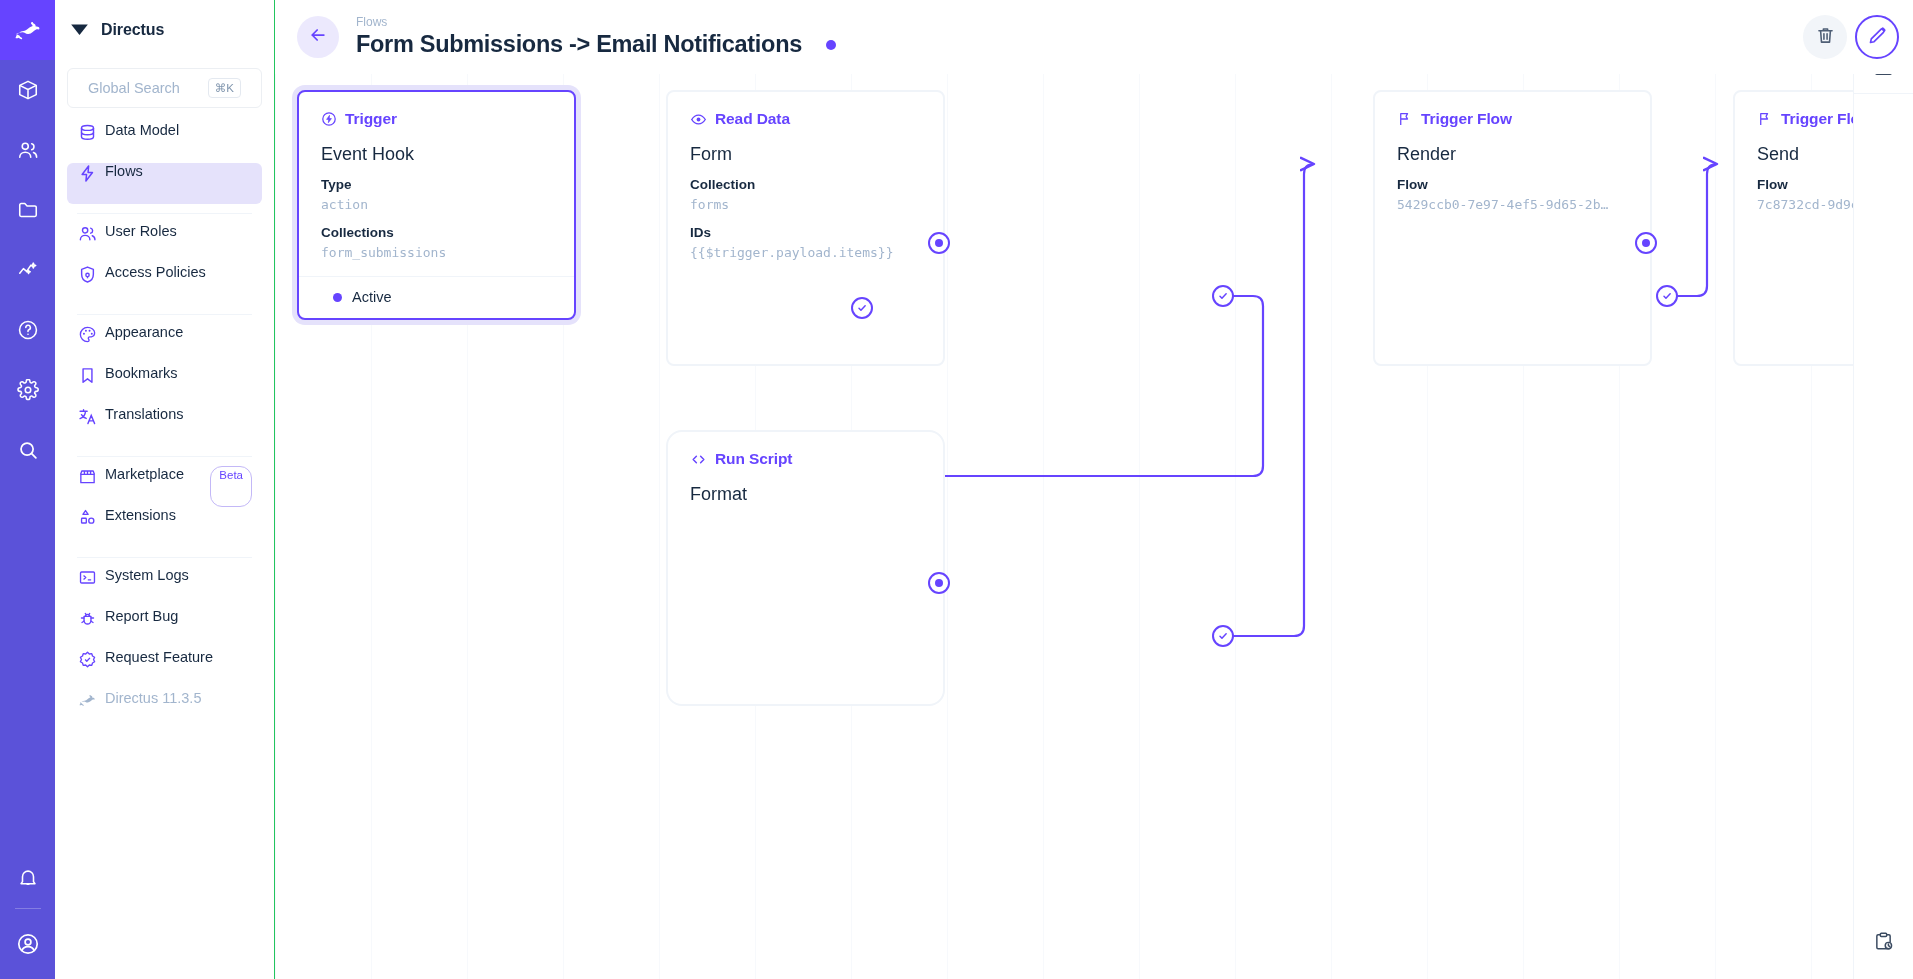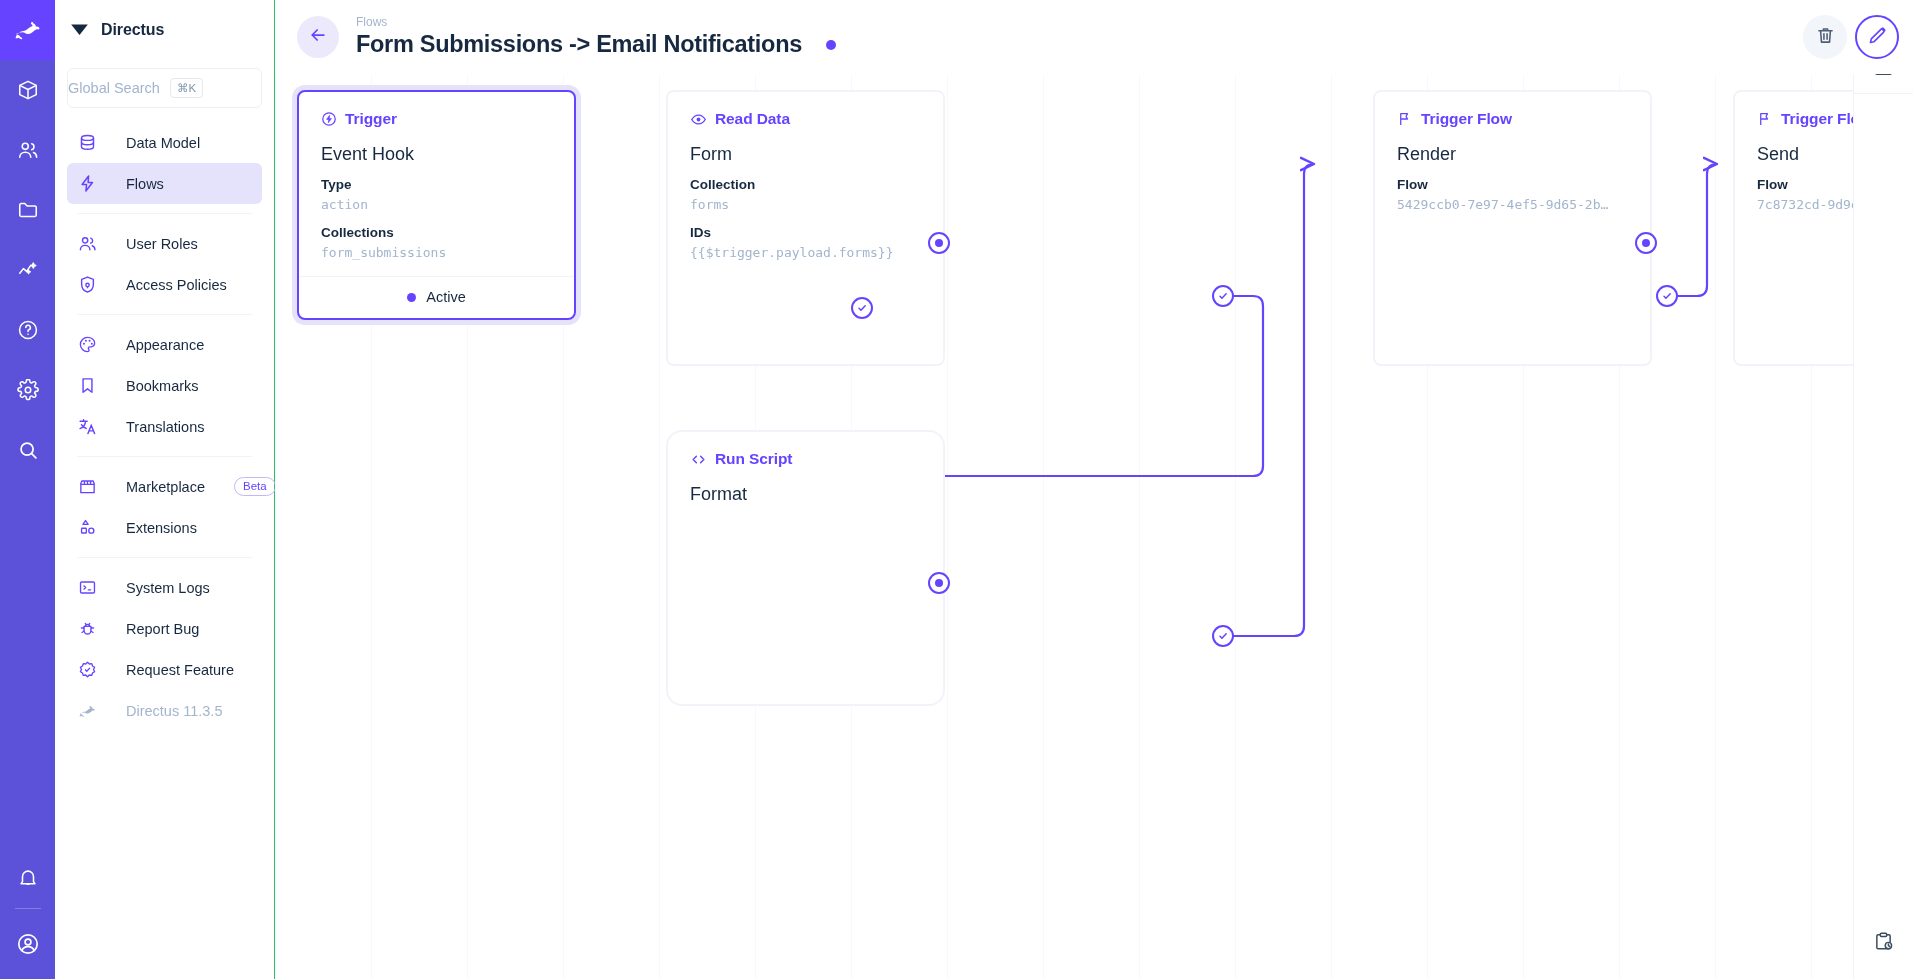--- a/index.html
+++ b/index.html
@@ -42,32 +42,32 @@
     display: flex; flex-direction: column;
   }
   .nav-header {
     height: 60px; display: flex; align-items: center;
     padding: 0 0 0 14px; gap: 11px;
   }
   .nav-title { font-size: 16px; font-weight: 700; color: #172940; letter-spacing: -0.1px; }
   .search-box {
     margin: 8px 12px 14px 12px;
     height: 40px; border: 1px solid #eceff3; border-radius: 6px;
-    display: flex; align-items: center; justify-content: flex-start; gap: 10px;
+    display: flex; align-items: center; justify-content: center; gap: 28px;
     cursor: text;
   }
   .search-ph { font-size: 14.5px; color: #a2b5cd; }
   .kbd {
     border: 1px solid #e4e9f0; border-radius: 4px;
     font-size: 11.5px; color: #8196ae; padding: 2px 6px;
     font-family: "Liberation Sans", sans-serif;
   }
   .nav-list { padding: 0 12px; }
   .nav-item {
-    height: 41px; display: flex; align-items: center; gap: 29px;
+    height: 41px; display: flex; gap: 8px;
     padding: 0 10px; border-radius: 6px; cursor: pointer;
     font-size: 14.5px; color: #172940;
   }
   .nav-item.active { background: #e5e2fb; }
   .nav-item .ico { width: 20px; height: 20px; display: flex; align-items: center; justify-content: center; flex: 0 0 20px; }
   .nav-item .lbl { flex: 1 1 auto; white-space: nowrap; }
   .nav-item.muted .lbl, .nav-item.muted { color: #a2b5cd; }
   .nav-sep { height: 1px; background: #f0f4f9; margin: 9px 10px; }
   .badge-beta {
     border: 1px solid #c3b8f7; color: #6644ff; border-radius: 12px;
@@ -130,24 +130,24 @@
   .node-head .hico { display: flex; align-items: center; }
   .node-sub { font-size: 18px; color: #172940; line-height: 1.35; }
   .fld { margin-top: 9px; }
   .fld-k { font-size: 13.5px; font-weight: 700; color: #172940; line-height: 1.45; }
   .fld-v {
     font-family: "DejaVu Sans Mono", monospace;
     font-size: 13px; color: #a2b5cd; line-height: 1.5;
     white-space: nowrap; overflow: hidden; text-overflow: ellipsis;
   }
   .node-foot {
-    margin: 14px -22px 0 -22px; padding: 12px 22px 13px 22px;
+    margin: 14px -22px 0 -22px; padding: 12px 22px 13px 34px;
     border-top: 1px solid #f0f4f9;
     display: flex; align-items: center; gap: 10px;
-    font-size: 14.5px; color: #172940; justify-content: center;
+    font-size: 14.5px; color: #172940;
   }
   .foot-dot { width: 9px; height: 9px; border-radius: 50%; background: #6644ff; }
 
   
   .port {
     position: absolute; width: 22px; height: 22px; border-radius: 50%;
     background: #fff; border: 2px solid #6644ff;
     display: flex; align-items: center; justify-content: center;
     z-index: 3; cursor: pointer;
   }
@@ -504,21 +504,21 @@
           </span>
           <span>Read Data</span>
         </div>
         <div class="node-sub">Form</div>
         <div class="fld">
           <div class="fld-k">Collection</div>
           <div class="fld-v">forms</div>
         </div>
         <div class="fld">
           <div class="fld-k">IDs</div>
-          <div class="fld-v">{{$trigger.payload.forms}}</div>
+          <div class="fld-v">{{$trigger.payload.items}}</div>
         </div>
       </div>
       <div class="port" style="left:653px; top:158px;">
         <span class="inner"></span>
       </div>
       <div class="port resolve" style="left:937px; top:211px;">
         <svg width="22" height="22" viewBox="0 0 24 24" fill="none" stroke="#6644ff" stroke-width="2" stroke-linecap="round" stroke-linejoin="round">
             <path d="M8 12.3l2.6 2.6L16.2 9"></path>
           </svg>
       </div>

